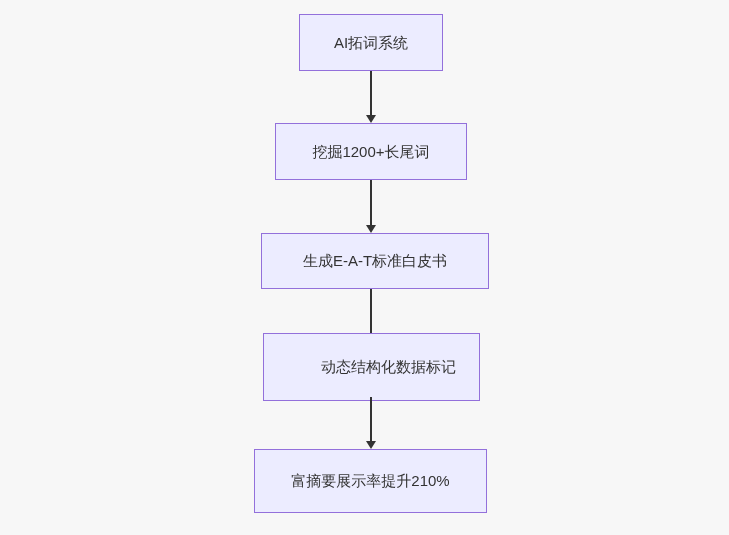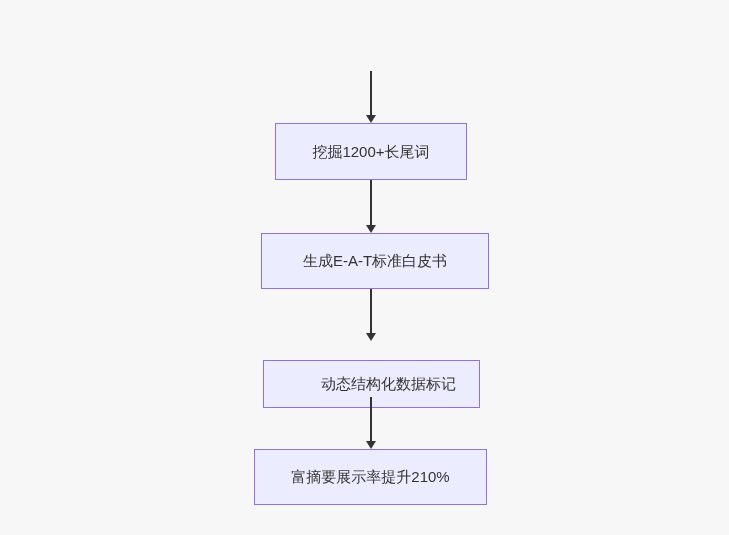--- a/index.html
+++ b/index.html
@@ -31,22 +31,22 @@
     align-items: center;
     justify-content: center;
     font-size: 15px;
     line-height: 1.2;
     text-align: center;
     white-space: nowrap;
   }
   .node-1 { left: 299px; top: 14px;  width: 144px; height: 57px; }
   .node-2 { left: 275px; top: 123px; width: 192px; height: 57px; }
   .node-3 { left: 261px; top: 233px; width: 228px; height: 56px; }
-  .node-4 { left: 263px; top: 360px; width: 217px; height: 48px; padding-left: 34px; }
-  .node-5 { left: 254px; top: 449px; width: 233px; height: 56px; }
+  .node-4 { left: 263px; top: 333px; width: 217px; height: 68px; padding-left: 34px; }
+  .node-5 { left: 254px; top: 449px; width: 233px; height: 64px; }
 
   .arrow {
     position: absolute;
     left: 366px;            
     width: 10px;
     display: flex;
     flex-direction: column;
     align-items: center;
   }
   .arrow-1 { top: 71px;  height: 52px; }
@@ -64,20 +64,23 @@
     border-left: 5px solid transparent;
     border-right: 5px solid transparent;
     border-top: 8px solid var(--arrow);
   }
 </style>
 </head>
 <body>
 
 <div class="canvas">
 
+  <div class="node node-1">
+    <span>AI拓词系统</span>
+  </div>
 
   <div class="arrow arrow-1">
     <div class="arrow-line"></div>
     <div class="arrow-head"></div>
   </div>
 
   <div class="node node-2">
     <span>挖掘1200+长尾词</span>
   </div>
 

